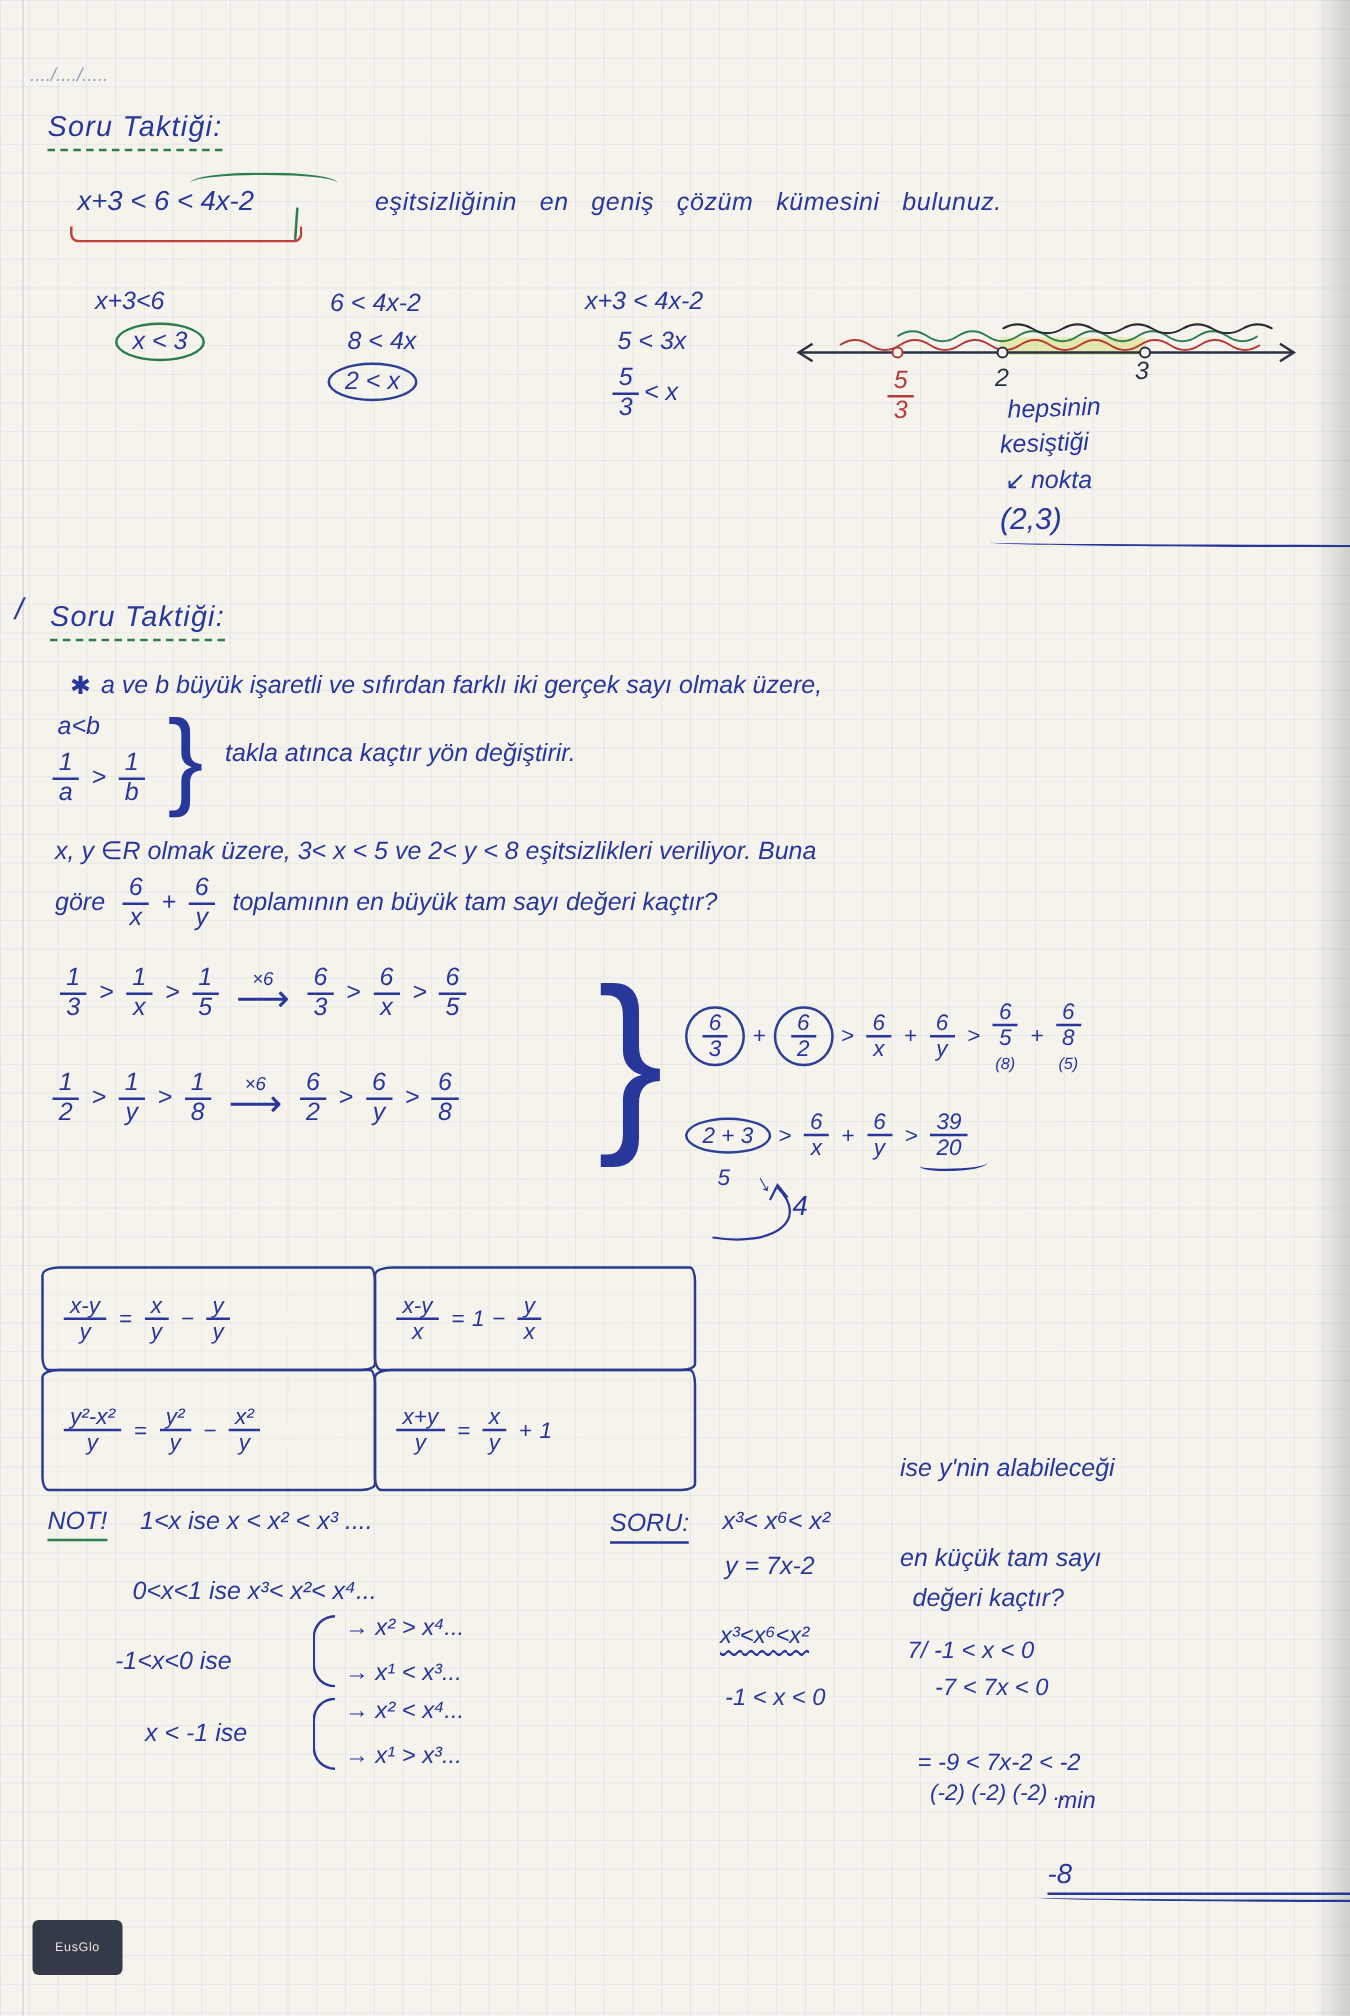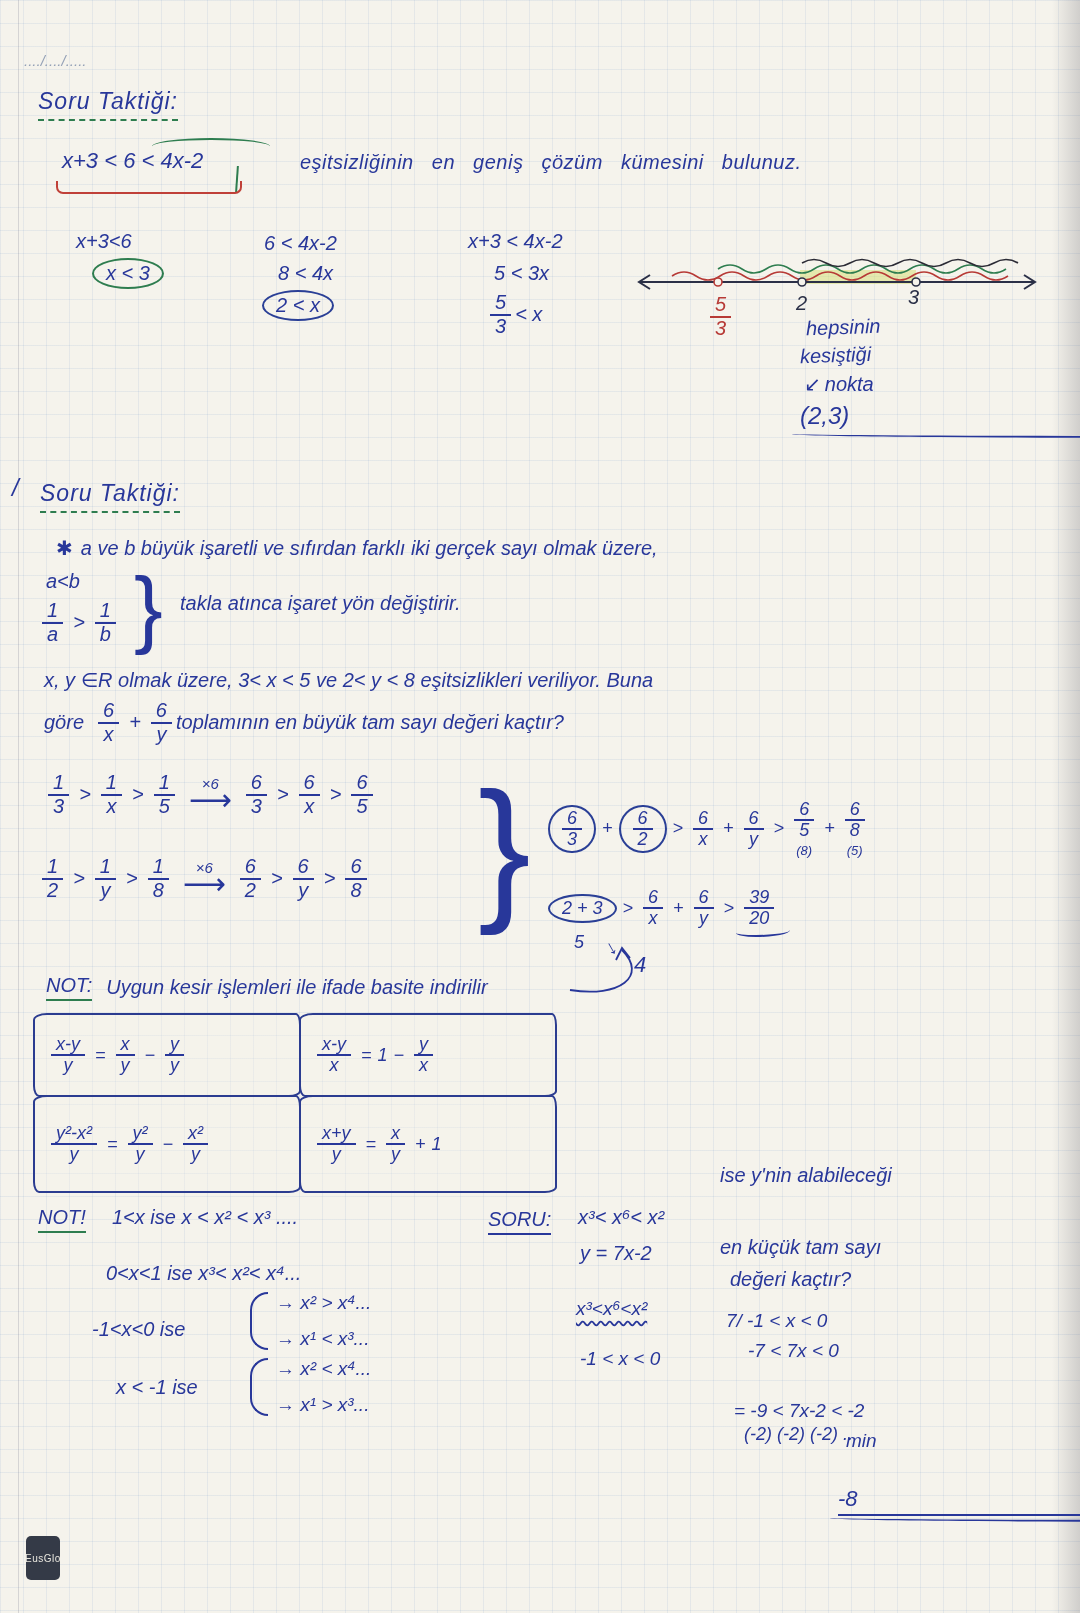--- a/index.html
+++ b/index.html
@@ -44,21 +44,21 @@
   .swoosh::after{content:"";position:absolute;left:-8px;right:-16px;bottom:-8px;height:9px;
     border-bottom:2px solid currentColor;border-radius:0 0 70% 40%}
   .obrace{border-top:2px solid #2e7d4f;border-radius:60% 60% 0 0/100% 100% 0 0;height:10px}
   .obtick{width:2px;height:26px;background:#2e7d4f;transform:rotate(4deg)}
   .ubrack{border:2px solid #c04038;border-top:none;height:13px;border-radius:0 0 7px 7px}
   .ccurve{width:18px;height:58px;border-left:2px solid #28379a;border-top:2px solid #28379a;
     border-bottom:2px solid #28379a;border-radius:18px 0 0 18px}
   .tbl{display:grid;grid-template-columns:266px 256px;grid-template-rows:82px 96px}
   .cell{border:2px solid #2b3c90;display:flex;align-items:center;padding:4px 12px;margin:-1px;
     border-radius:14px 5px 12px 6px/7px 12px 6px 11px;background:rgba(245,243,236,.35)}
-  .stamp{width:34px;height:44px;background:#343a47;border-radius:5px;display:flex;align-items:center;
+  .stamp{width:72px;height:44px;background:#343a47;border-radius:5px;display:flex;align-items:center;
     justify-content:center;color:#e8e6de;font-size:10px;font-style:normal;letter-spacing:.5px}
   svg{display:block}
 </style>
 </head>
 <body>
 
 <div class="page">
   <div class="abs edgeL"></div>
   <div class="abs edgeR"></div>
 
@@ -134,35 +134,35 @@
         <span class="fn">1</span>
         <span class="fd">a</span>
       </span>
     <span class="op">&gt;</span>
     <span class="fr">
         <span class="fn">1</span>
         <span class="fd">b</span>
       </span>
   </div>
   <div class="abs brace" style="left:134px;top:564px;font-size:86px">}</div>
-  <div class="abs t20" style="left:180px;top:592px">takla atınca işaret yön değiştirir.</div>
+  <div class="abs t20" style="left:180px;top:592px">takla atınca kaçtır yön değiştirir.</div>
 
   <div class="abs t20 nowrap" style="left:44px;top:668px">x, y ∈R olmak üzere, 3&lt; x &lt; 5 ve 2&lt; y &lt; 8 eşitsizlikleri veriliyor. Buna</div>
   <div class="abs r t20" style="left:44px;top:700px">
     <span style="margin-right:10px">göre</span>
     <span class="fr">
         <span class="fn">6</span>
         <span class="fd">x</span>
       </span>
     <span class="op">+</span>
     <span class="fr">
         <span class="fn">6</span>
         <span class="fd">y</span>
       </span>
-    <span style="">toplamının en büyük tam sayı değeri kaçtır?</span>
+    <span style="margin-left:10px">toplamının en büyük tam sayı değeri kaçtır?</span>
   </div>
 
   <div class="abs r t20" style="left:44px;top:772px">
     <span class="fr">
         <span class="fn">1</span>
         <span class="fd">3</span>
       </span>
     <span class="op">&gt;</span>
     <span class="fr">
         <span class="fn">1</span>
@@ -291,24 +291,20 @@
       </span>
   </div>
   <div class="abs t18" style="left:574px;top:932px">5</div>
   <div class="abs t20" style="left:606px;top:936px;transform:rotate(-30deg)">↓</div>
   <div class="abs t22" style="left:634px;top:952px">4</div>
   <svg class="abs" style="left:560px;top:938px" width="100" height="58">
     <path d="M10,52 C60,60 88,38 62,12" stroke="#28379a" stroke-width="1.8" fill="none"></path>
     <path d="M56,22 L62,10 L70,20" stroke="#28379a" stroke-width="1.8" fill="none"></path>
   </svg>
 
-  <div class="abs r t20" style="left:46px;top:974px">
-    <span class="ulg">NOT:</span>
-    <span style="margin-left:14px">Uygun kesir işlemleri ile ifade basite indirilir</span>
-  </div>
 
   <div class="abs tbl" style="left:34px;top:1014px">
     <div class="cell">
       <span class="fr t18">
           <span class="fn">x-y</span>
           <span class="fd">y</span>
         </span>
       <span class="op t18">=</span>
       <span class="fr t18">
           <span class="fn">x</span>

